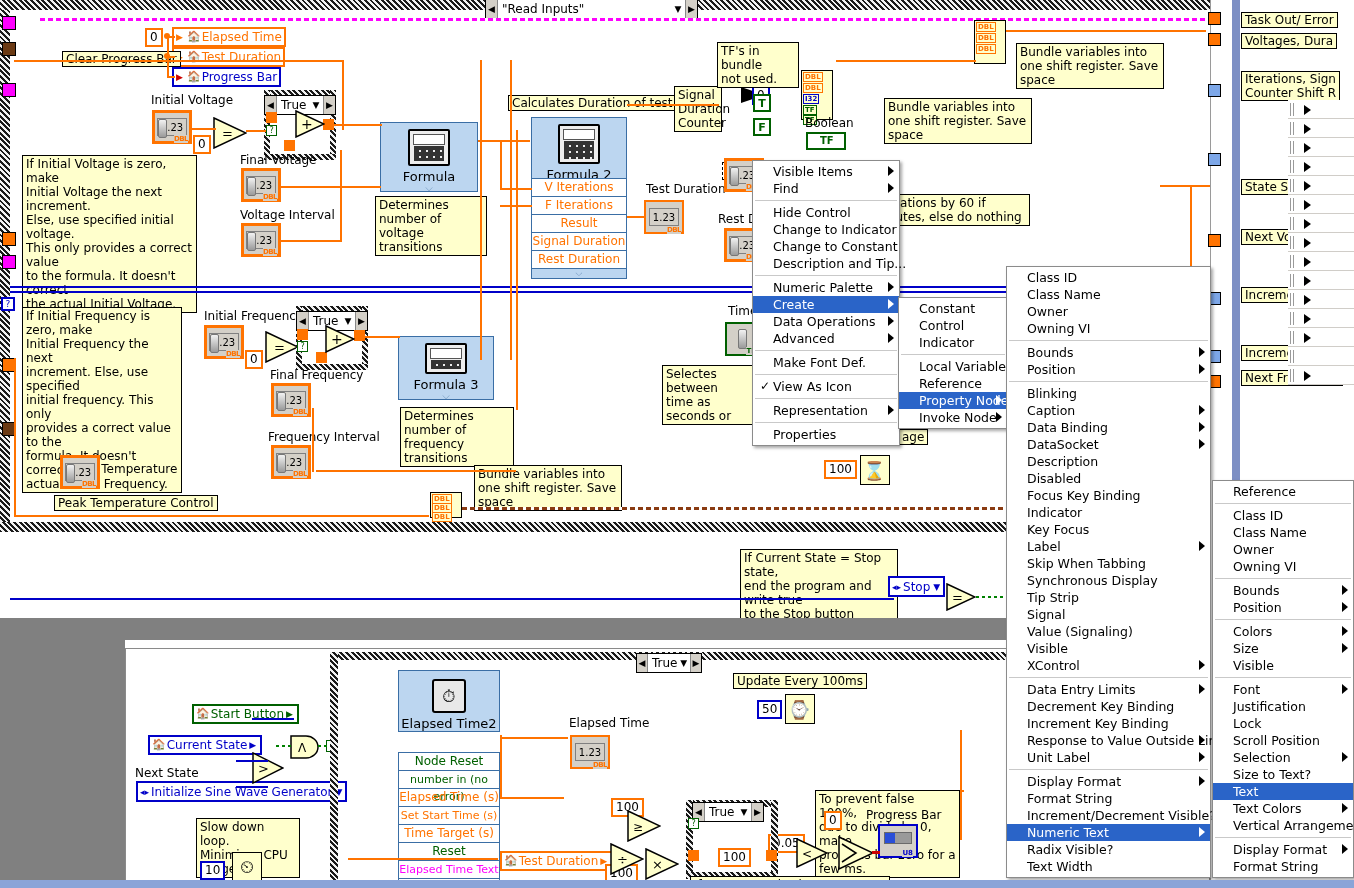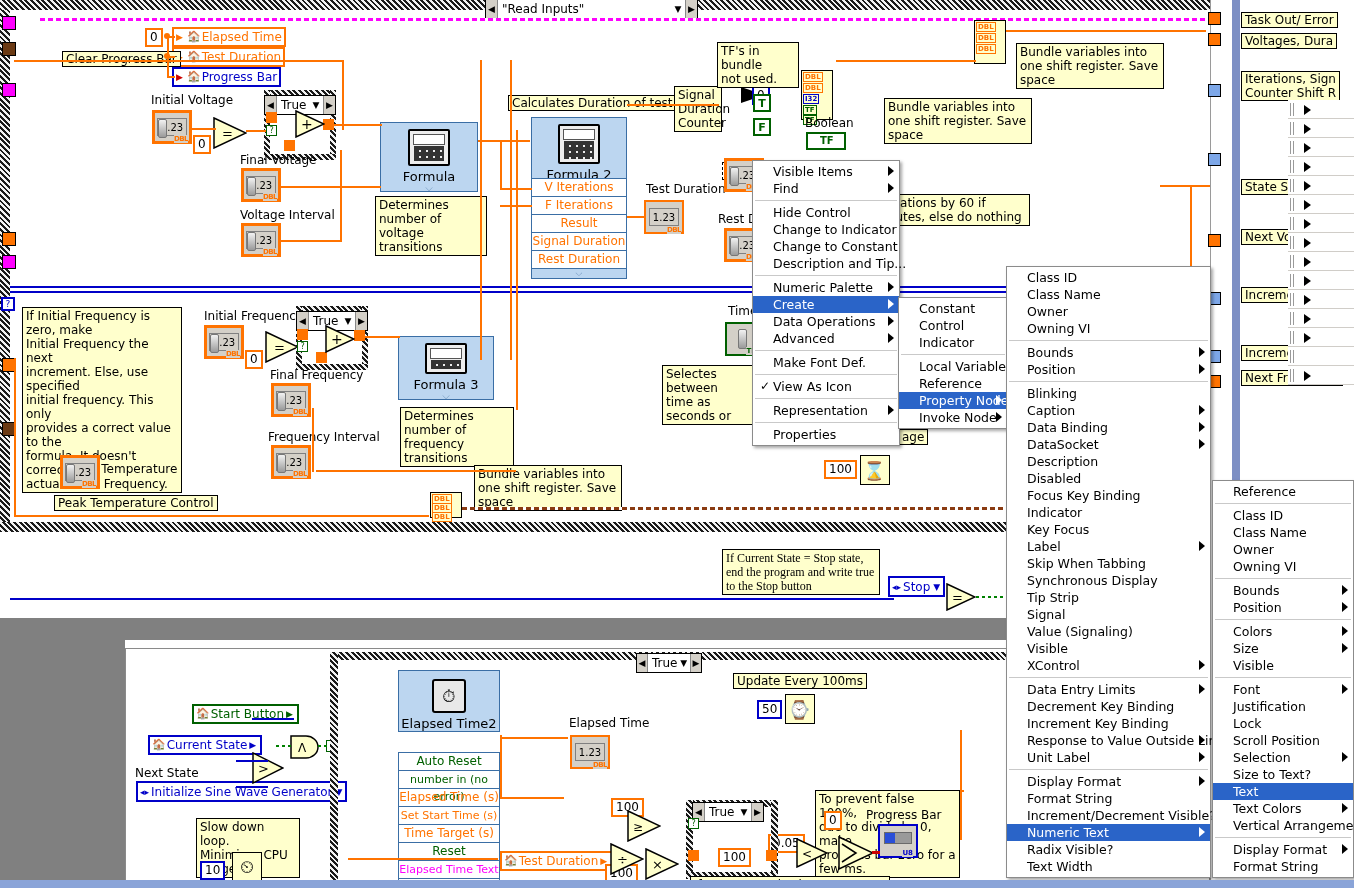--- a/index.html
+++ b/index.html
@@ -284,20 +284,26 @@
   <div class="abs" style="left:266px;top:125px;width:11px;height:11px;background:#fff;border:1px solid #006000;font-size:8px;color:#006000;text-align:center;line-height:10px;">?</div>
   <div class="abs" style="left:284px;top:140px;width:11px;height:11px;background:#ff7300;"></div>
   <div class="abs" style="left:323px;top:119px;width:11px;height:11px;background:#ff7300;"></div>
   <div class="tribox" style="left:295px; top:110px;">
     <svg width="30" height="28">
         <polygon points="1,1 29,14 1,27" fill="#ffffcc" stroke="#000" stroke-width="1.5"></polygon>
         <text x="6" y="19" font-size="14" font-family="DejaVu Sans">+</text>
       </svg>
   </div>
 
+  <div class="comment" style="left:22px; top:155px; width:175px;">If Initial Voltage is zero, make
+Initial Voltage the next increment.
+Else, use specified initial voltage.
+This only provides a correct value
+to the formula. It doesn't correct
+the actual Initial Voltage.</div>
 
   <div class="free-label" style="left:240px; top:153px;">Final Voltage</div>
   <div class="term" style="left:241px; top:168px;">
     <div class="knob"></div>
     <div class="inner">1.23</div>
     <div class="dbl">DBL</div>
   </div>
   <div class="free-label" style="left:240px; top:208px;">Voltage Interval</div>
   <div class="term" style="left:241px; top:223px;">
     <div class="knob"></div>
@@ -501,21 +507,21 @@
   <div class="w wv" style="left:480px; top:60px; height:300px;"></div>
   <div class="w wv" style="left:510px; top:60px; height:300px;"></div>
   <div class="w wh" style="left:1006px; top:30px; width:200px;"></div>
   <div class="w wh" style="left:1160px; top:185px; width:50px;"></div>
   <div class="w wv" style="left:1190px; top:185px; height:120px;"></div>
 
   <div class="label-box" style="left:898px; top:429px;">age</div>
   <div class="const" style="left:824px; top:460px;">100</div>
   <div class="icobox" style="left:860px; top:455px; width:30px; height:30px;">⌛</div>
 
-  <div class="comment" style="left:722px; top:549px; width:158px;font-family:Liberation Serif, serif;">If Current State = Stop state,
+  <div class="comment" style="left:740px; top:549px; width:158px;">If Current State = Stop state,
 end the program and write true
 to the Stop button</div>
   <div class="enumc" style="left:888px; top:576px;">
     <span class="lr">◂▸</span>
     <span>Stop</span>
     <span class="dn">▼</span>
   </div>
   <div class="tribox" style="left:946px; top:583px;">
     <svg width="30" height="28">
         <polygon points="1,1 29,14 1,27" fill="#ffffcc" stroke="#000" stroke-width="1.5"></polygon>
@@ -572,21 +578,21 @@
   <div class="icobox" style="left:232px; top:852px; width:30px; height:30px;">⏲</div>
 
   <div class="hatch-h" style="left:330px; top:652px; width:880px; height:8px;"></div>
   <div class="hatch-h" style="left:330px; top:652px; width:8px; height:236px;"></div>
 
   <div class="fnode" style="left:398px; top:670px; width:102px; height:62px;">
     <div class="stopw" style="position:relative;margin-top:8px;">⏱</div>
     <div class="fname">Elapsed Time2</div>
   </div>
   <div class="abs" style="left:398px; top:752px; width:102px; border:1px solid #3a6ea5; border-top:none;">
-    <div class="frow" style="color:#006000">Auto Reset</div>
+    <div class="frow" style="color:#006000">Node Reset</div>
     <div class="frow" style="color:#006000;font-size:11px">number in (no error)</div>
     <div class="frow" style="color:#ff7300">Elapsed Time (s)</div>
     <div class="frow" style="color:#ff7300;font-size:11px">Set Start Time (s)</div>
     <div class="frow" style="color:#ff7300">Time Target (s)</div>
     <div class="frow" style="color:#006000">Reset</div>
     <div class="frow" style="color:#ff00ff;font-size:11px">Elapsed Time Text</div>
     <div class="frow" style="color:#806000">error out</div>
 
   </div>
 

